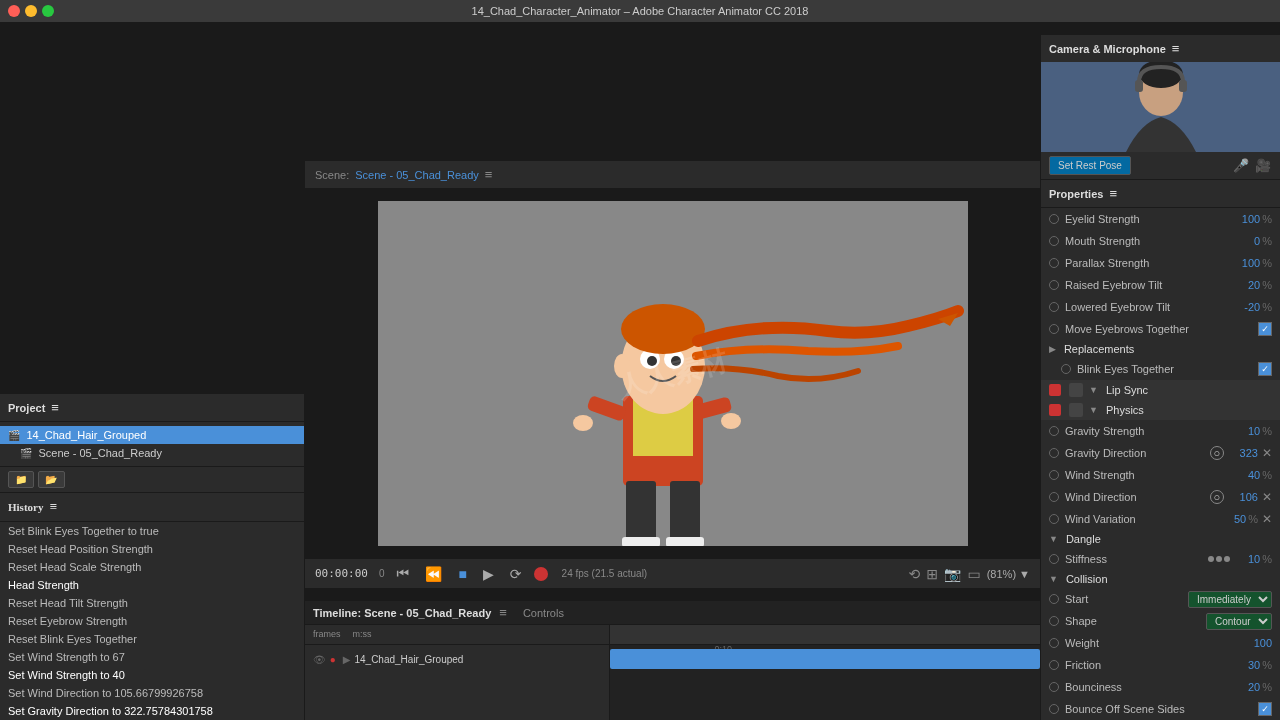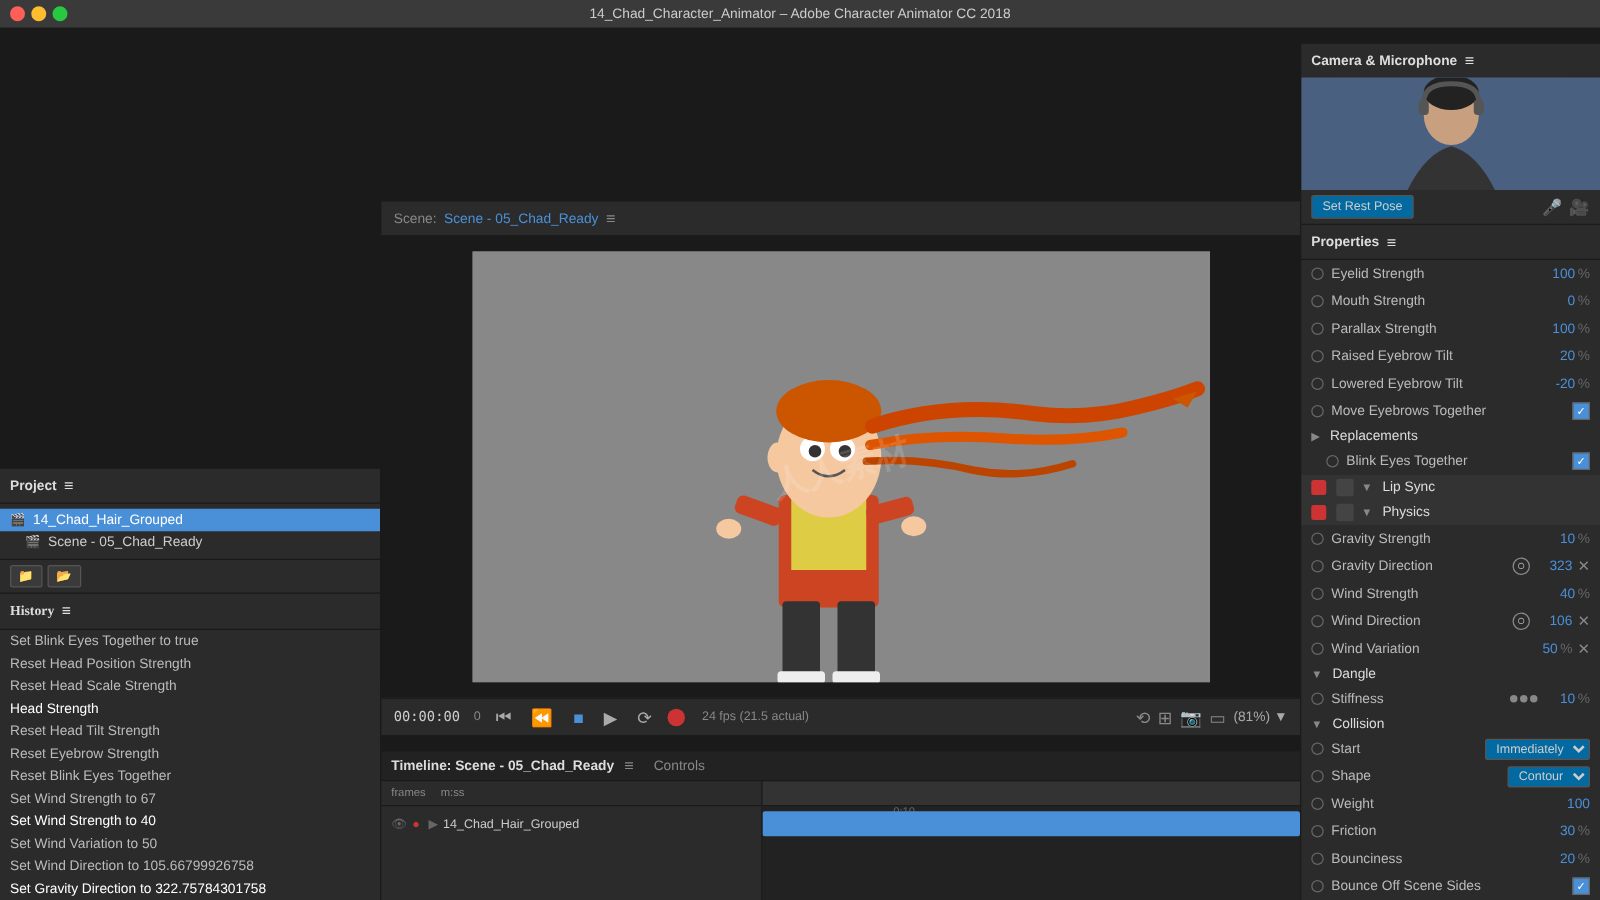--- a/index.html
+++ b/index.html
@@ -113,21 +113,21 @@
     
     .circle-btn { width: 14px; height: 14px; border-radius: 50%; border: 1px solid #888; background: transparent; display: flex; align-items: center; justify-content: center; margin-right: 4px; cursor: pointer; flex-shrink: 0; }
 
     .remove-btn { color: #888; cursor: pointer; margin-left: 4px; font-size: 12px; }
 
     
     .stiffness-icons { display: flex; gap: 2px; }
     .st-dot { width: 6px; height: 6px; border-radius: 50%; background: #888; }
 
     
-    .prop-dropdown { background: #0369a1; border: 1px solid #555; color: #ccc; padding: 1px 4px; font-size: 10px; border-radius: 2px; cursor: pointer; }
+    .prop-dropdown { background: #14532d; border: 1px solid #555; color: #ccc; padding: 1px 4px; font-size: 10px; border-radius: 2px; cursor: pointer; }
 
     
     #watermark { position: absolute; top: 0; left: 0; right: 0; bottom: 0; display: flex; align-items: center; justify-content: center; pointer-events: none; z-index: 10; }
     .watermark-text { color: rgba(255,255,255,0.15); font-size: 28px; font-weight: bold; transform: rotate(-15deg); }
   </style>
 </head>
 <body>
 
 <div id="titlebar">
   <div class="traffic-lights">
@@ -168,21 +168,20 @@
     <div id="history-list">
       <div class="history-item">Set Blink Eyes Together to true</div>
       <div class="history-item">Reset Head Position Strength</div>
       <div class="history-item">Reset Head Scale Strength</div>
       <div class="history-item" style="color:#fff">Head Strength</div>
       <div class="history-item">Reset Head Tilt Strength</div>
       <div class="history-item">Reset Eyebrow Strength</div>
       <div class="history-item">Reset Blink Eyes Together</div>
       <div class="history-item">Set Wind Strength to 67</div>
       <div class="history-item active">Set Wind Strength to 40</div>
-      <div class="history-item">Set Wind Variation to 50</div>
       <div class="history-item">Set Wind Direction to 105.66799926758</div>
       <div class="history-item active">Set Gravity Direction to 322.75784301758</div>
     </div>
   </div>
 
   <div id="center">
 
     <div id="scene-header">
       <span class="label">Scene:</span>
       <span class="scene-name">Scene - 05_Chad_Ready</span>

